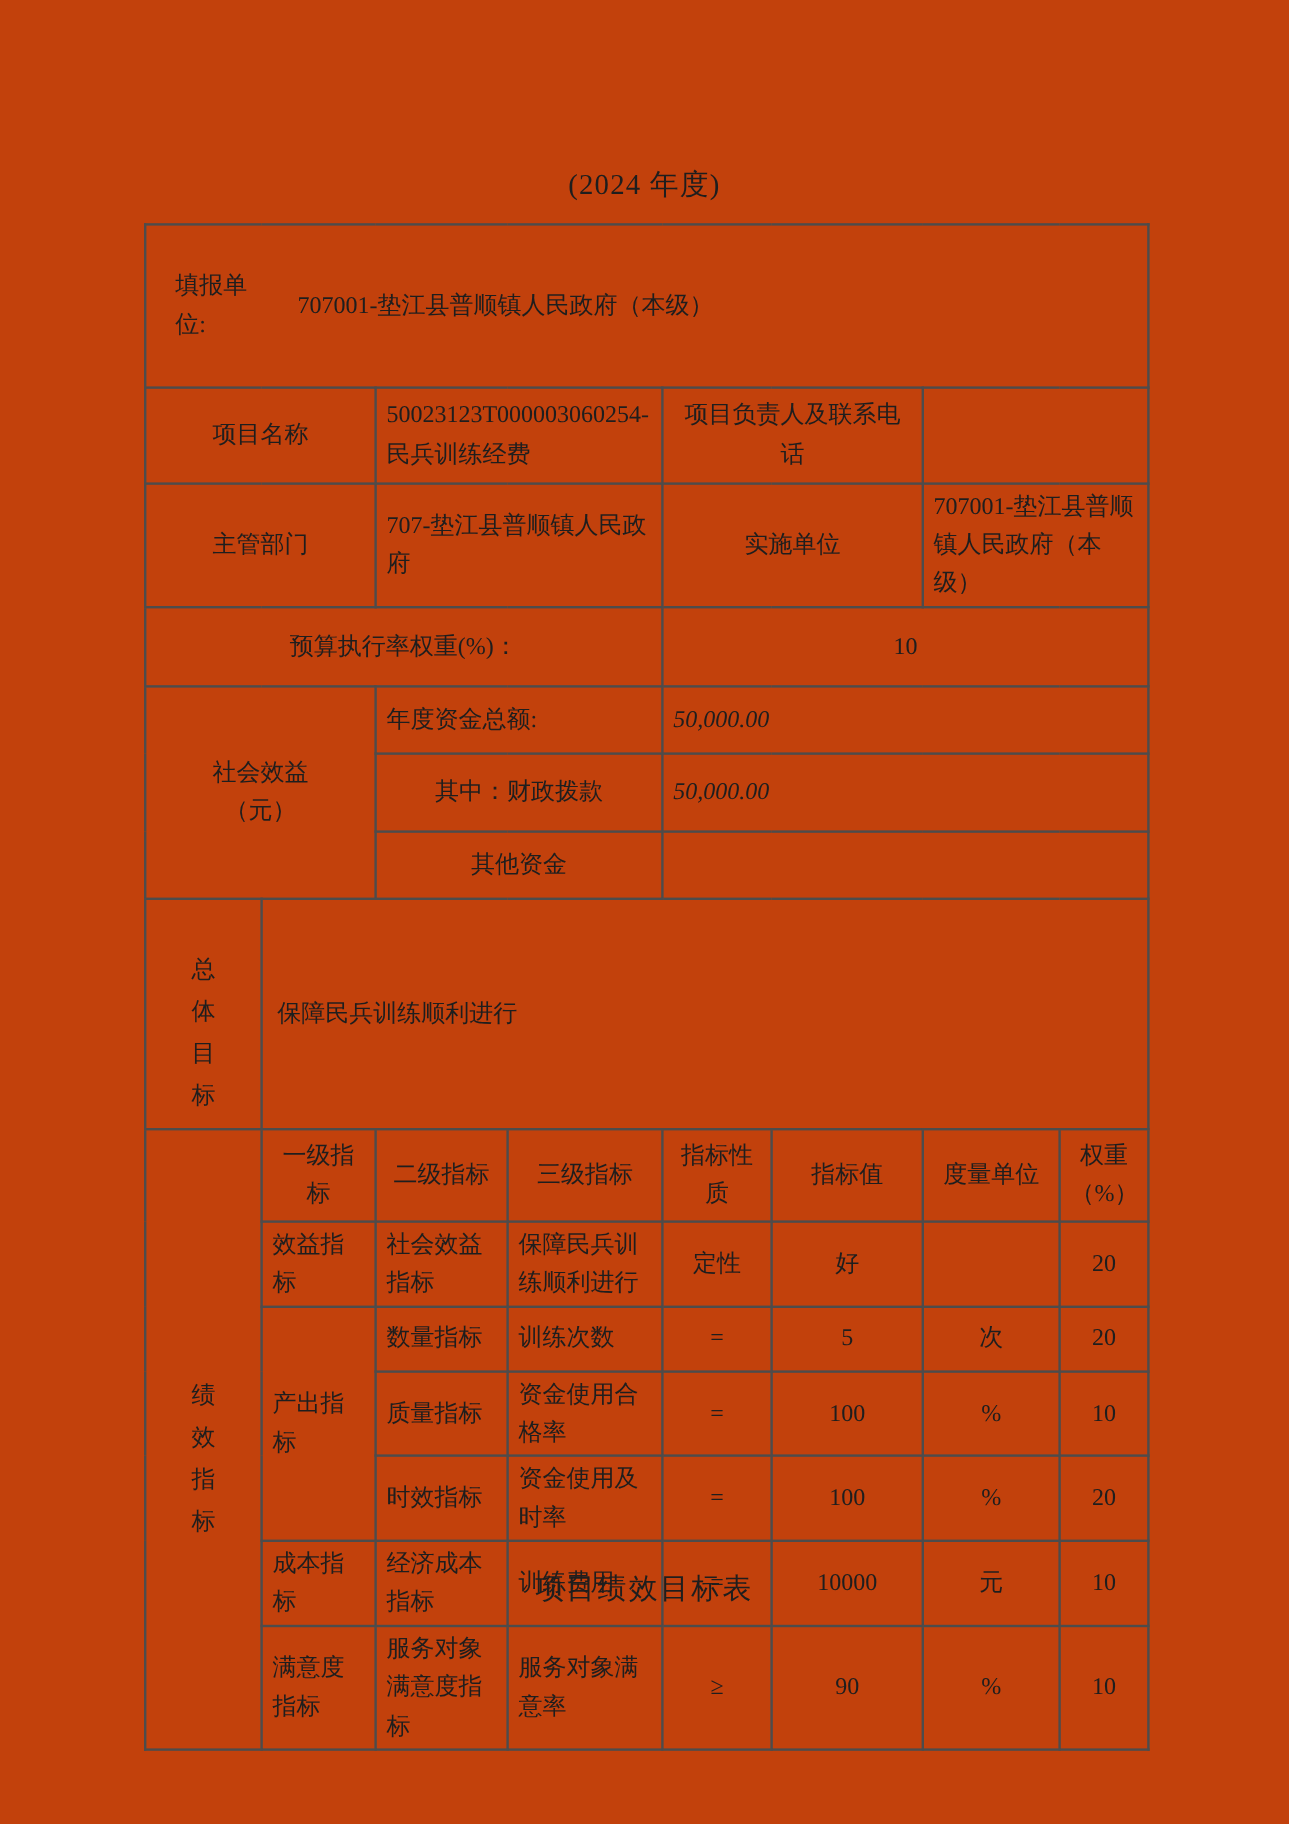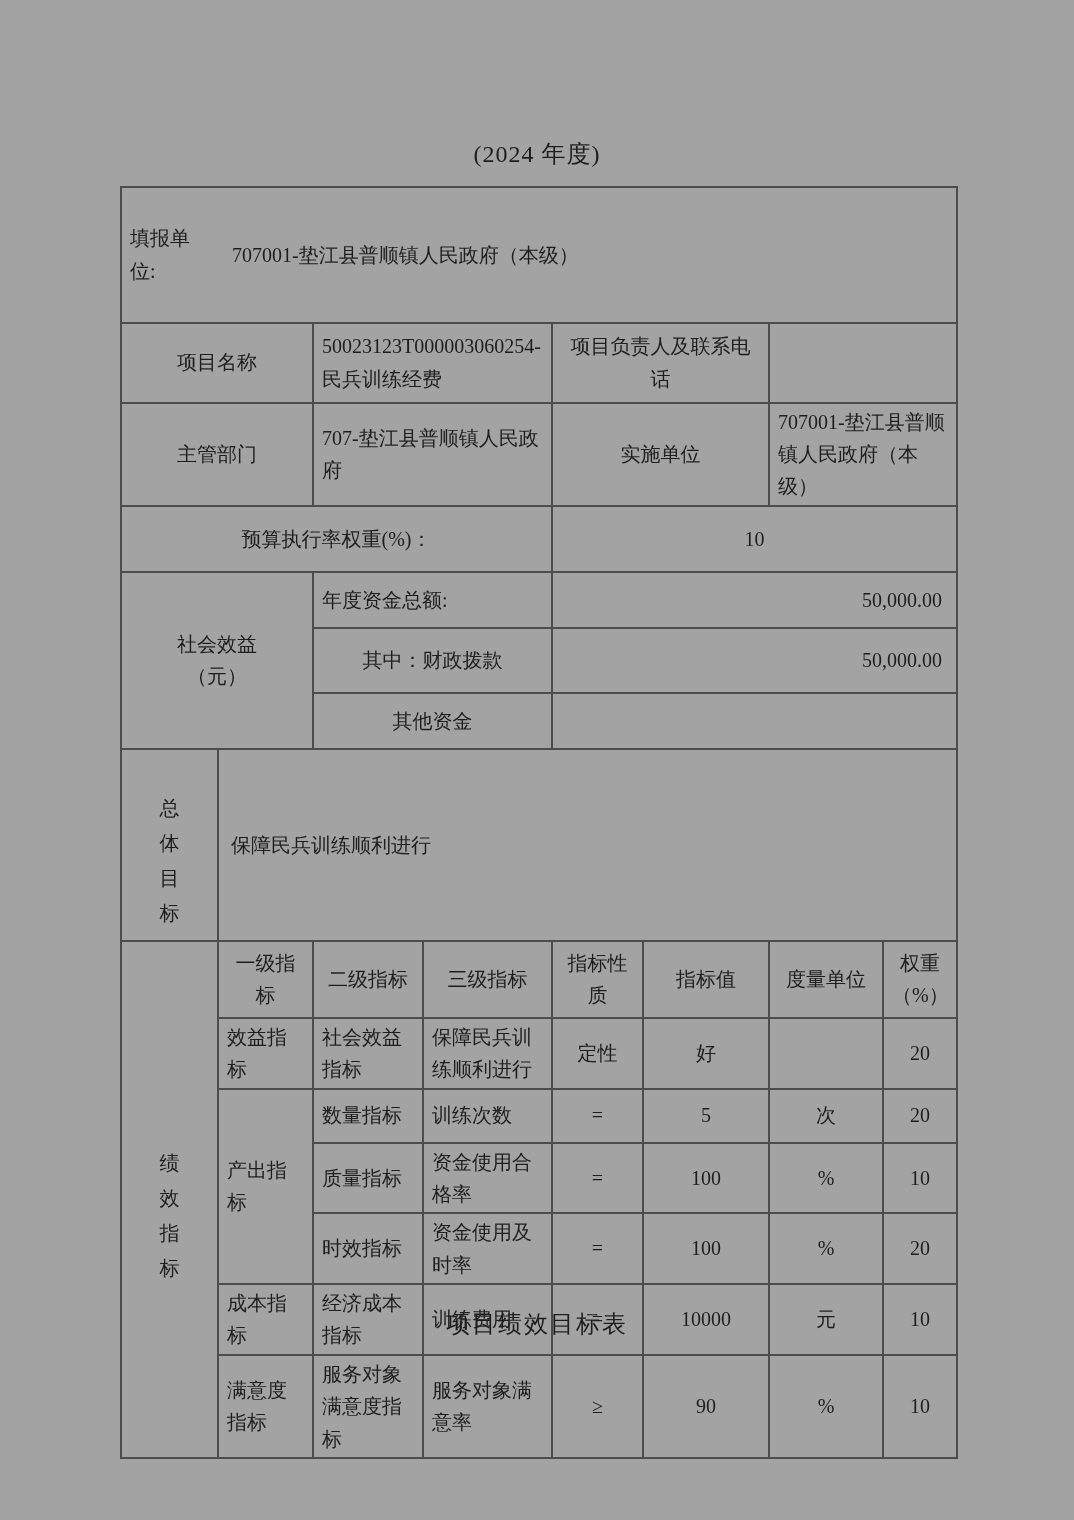--- a/index.html
+++ b/index.html
@@ -1,20 +1,20 @@
 <!DOCTYPE html>
 <html><head>
 <meta charset="utf-8">
 <style>
   html,body{margin:0;padding:0;background:#ffffff;}
   .page{
     position:relative;
     width:1074px;
     height:1520px;
-    background:#a3a3a3;
+    background:#c2410c;
     font-family:"Liberation Serif","DejaVu Serif",serif;
     color:#1e1e1e;
   }
   .doc-title{
     position:absolute;
     top:138px;
     left:0;
     width:100%;
     text-align:center;
     font-size:24px;
@@ -41,21 +41,21 @@
     border:2px solid #4c4c4c;
     font-size:20px;
     line-height:1.62;
     vertical-align:middle;
     padding:2px 8px;
     white-space:pre-line;
     overflow:hidden;
   }
   .tc{text-align:center;}
   .tl{text-align:left;}
-  .num{text-align:right;padding-right:14px !important;}
+  .num{padding-right:14px !important;font-style:italic;}
   
   .row1-flex{display:flex;align-items:center;}
   .row1-flex .lbl{flex:0 0 88px;}
   .row1-flex .val{padding-left:14px;}
   
   .vcell{text-align:center;padding:0 !important;border-radius:18px;}
   .vtext{
     display:inline-block;
     width:22px;
     line-height:35px;
@@ -80,21 +80,21 @@
       <col style="width:91px">
         <col style="width:126px">
         <col style="width:114px">
         <col style="width:74px">
     </colgroup>
 
     <tbody>
         <tr style="height:64px">
       <td colspan="8" class="tl" style="padding:2px 0;">
         <div class="row1-flex">
-          <div class="lbl" style="padding-left:8px;">填报单
+          <div class="lbl" style="padding-left:24px;">填报单
 位:</div>
           <div class="val">707001-垫江县普顺镇人民政府（本级）</div>
         </div>
       </td>
     </tr>
 
     <tr style="height:80px">
       <td colspan="2" class="tc">项目名称</td>
       <td colspan="2" class="tl">50023123T000003060254-
 民兵训练经费</td>

